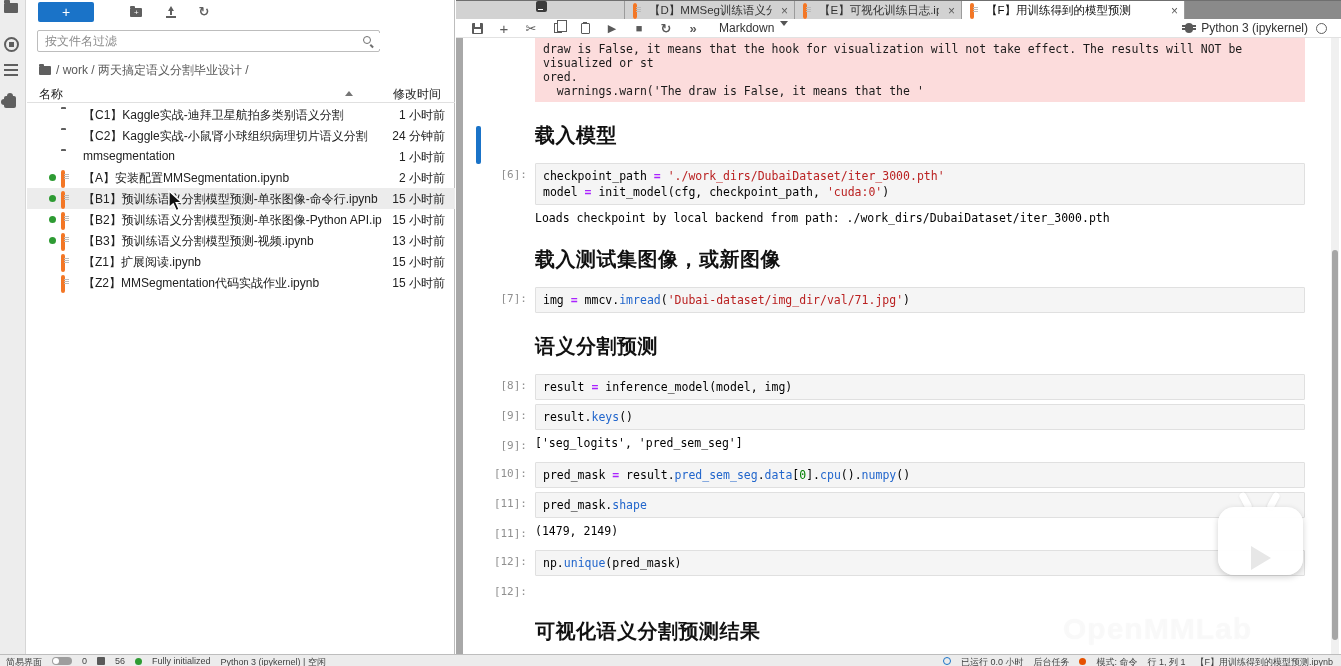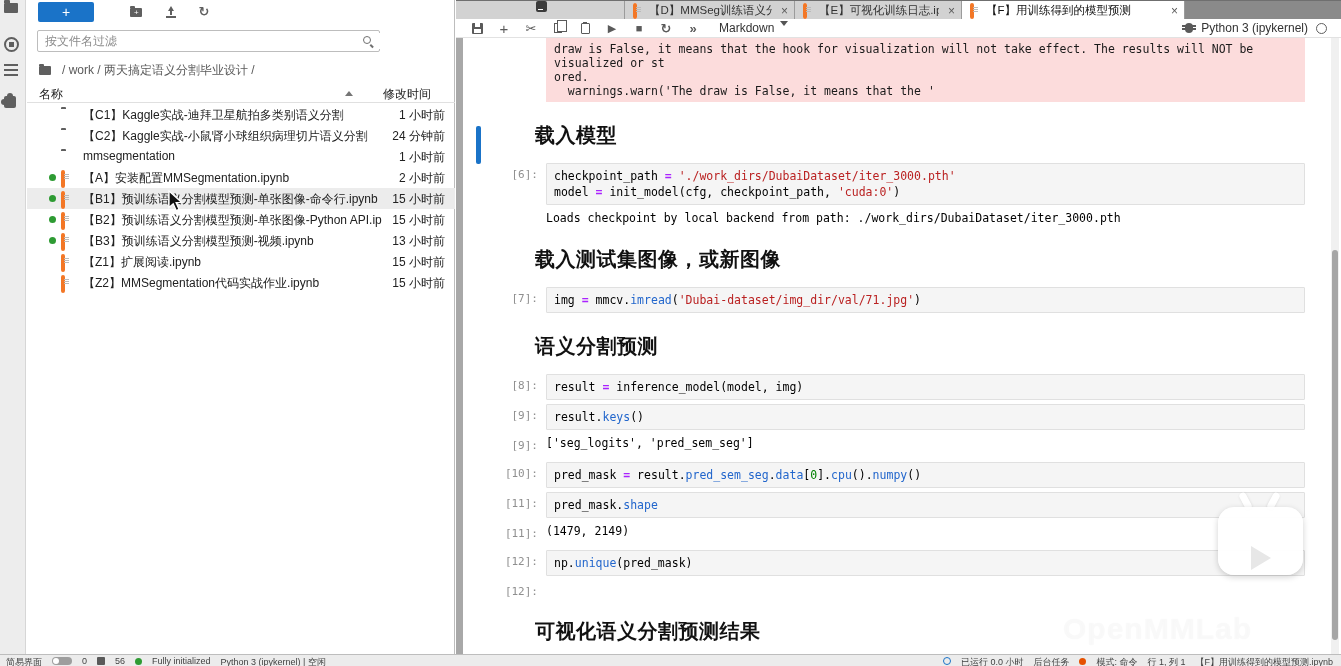--- a/index.html
+++ b/index.html
@@ -45,27 +45,27 @@
     border-radius:2px; background:#fff; }
   #search-input { position:absolute; left:7px; top:2px; width:370px; height:16px; border:none; outline:none;
     font-size:12px; color:#333; }
   #search-input::placeholder { color:#8b8b8b; }
   .icon-magnifier { position:absolute; right:8px; top:5px; width:8px; height:8px; border:1.5px solid #707070;
     border-radius:50%; }
   .icon-magnifier::after { content:""; position:absolute; left:7px; top:7px; width:4px; height:1.5px;
     background:#707070; transform:rotate(45deg); transform-origin:0 0; }
 
   #breadcrumb { position:absolute; left:12px; top:62px; font-size:12px; color:#5a5a5a;
-    display:flex; align-items:center; gap:11px; }
+    display:flex; align-items:center; gap:5px; }
 
   #list-header { position:absolute; left:0; top:84px; width:428px; height:19px; border-bottom:1px solid #e0e0e0; font-size:12px; color:#212121; }
   #col-name { position:absolute; left:12px; top:2px; }
   #col-sort { position:absolute; left:318px; top:7px; width:0; height:0; border-left:4px solid transparent;
     border-right:4px solid transparent; border-bottom:5px solid #757575; }
-  #col-modified { position:absolute; right:24px; top:2px; }
+  #col-modified { position:absolute; right:14px; top:2px; }
 
   #file-rows { position:absolute; left:0; top:104px; width:428px; }
   .frow { position:relative; height:21px; font-size:12px; color:#212121; }
   .frow.hl { background:#ececec; }
   .frow .dot { position:absolute; left:22px; top:7px; width:7px; height:7px; border-radius:50%; background:#2e9b33; display:none; }
   .frow.green .dot { display:block; }
   .frow .ficon { position:absolute; left:34px; top:5px; }
   .nbicon { width:11px; height:13px; border:2px solid #f37726; border-radius:2px; background:#fff; position:relative; }
   .nbicon::before { content:""; position:absolute; left:1px; top:2px; width:5px; height:1px; background:#bbb; box-shadow:0 2px 0 #bbb, 0 4px 0 #bbb; }
   .frow .fname { position:absolute; left:56px; top:3px; width:300px; white-space:nowrap; overflow:hidden; }
@@ -103,21 +103,21 @@
   #kernel-area { margin-left:auto; display:flex; align-items:center; gap:8px; padding-right:14px; font-size:12px; color:#333; }
   .icon-bug { width:8px; height:10px; background:#5a5a5a; border-radius:50% / 40%; position:relative; }
   .icon-bug::before { content:""; position:absolute; left:-3px; top:2px; width:14px; height:1.5px; background:#5a5a5a; box-shadow:0 3px 0 #5a5a5a; }
   .icon-kernel-circle { width:11px; height:11px; border:1.5px solid #5f5f5f; border-radius:50%; }
 
   
   #nb-area { position:absolute; left:0; top:38px; width:885px; height:616px; background:#fff; overflow:hidden; }
   #nb-leftstrip { position:absolute; left:0; top:0; width:7px; height:616px; background:#a8a8a8; }
   #nb-cells { position:absolute; left:7px; top:0; width:866px; }
 
-  .cellrow { display:flex; align-items:flex-start;padding-left:11px; }
+  .cellrow { display:flex; align-items:flex-start; }
   .prompt { flex:0 0 72px; text-align:right; padding:5px 8px 0 0; font-size:11px; color:#8f8f8f;
     font-family:"DejaVu Sans Mono",monospace; white-space:pre; }
   .cellbody { flex:1; margin-right:24px; }
 
   .codebox { background:#f5f5f5; border:1px solid #e0e0e0; border-radius:1px; padding:4px 7px;
     font-size:11.5px; line-height:16px; font-family:"DejaVu Sans Mono",monospace; color:#000; white-space:pre; }
   .cell-code { margin:4px 0; }
   .tk-op { color:#aa22ff; font-weight:bold; }
   .tk-str { color:#ba2121; }
   .tk-fn { color:#2266cc; }

